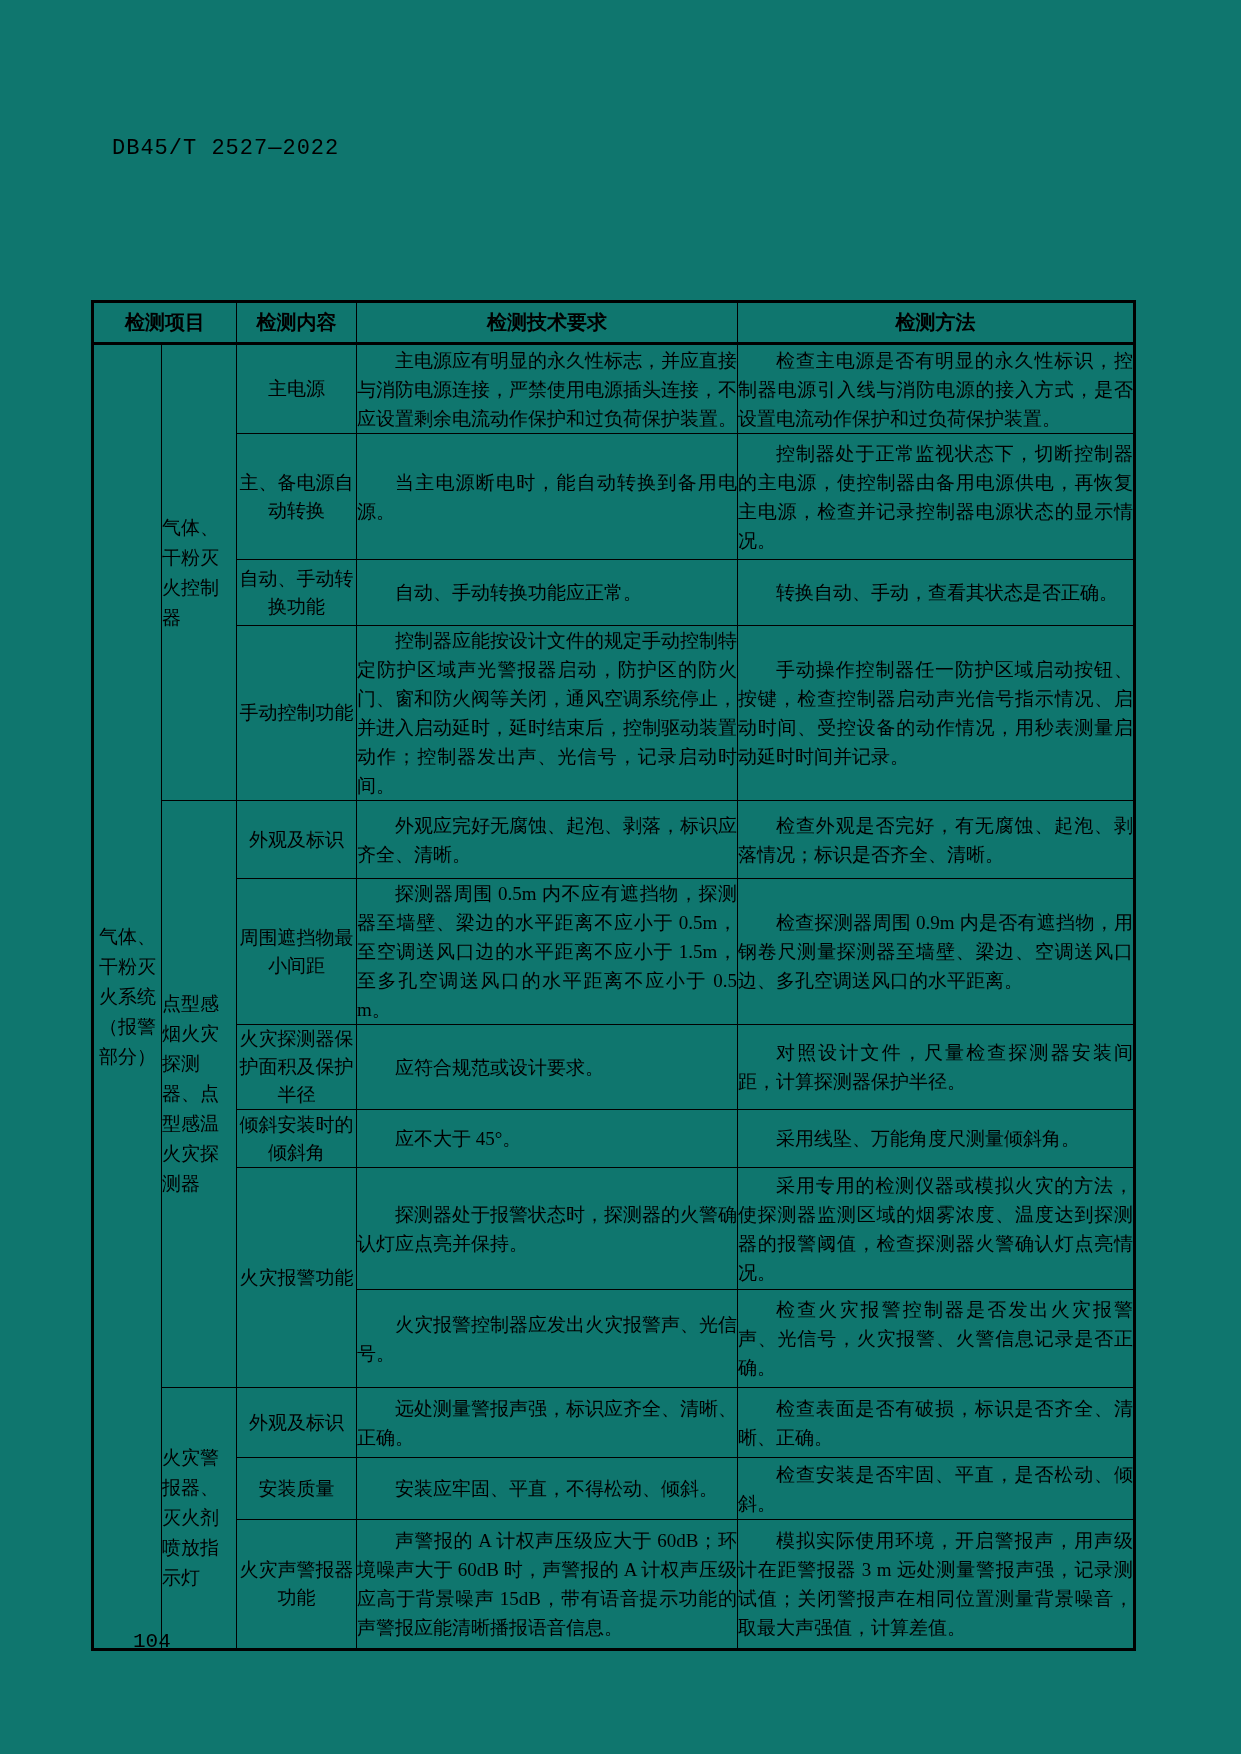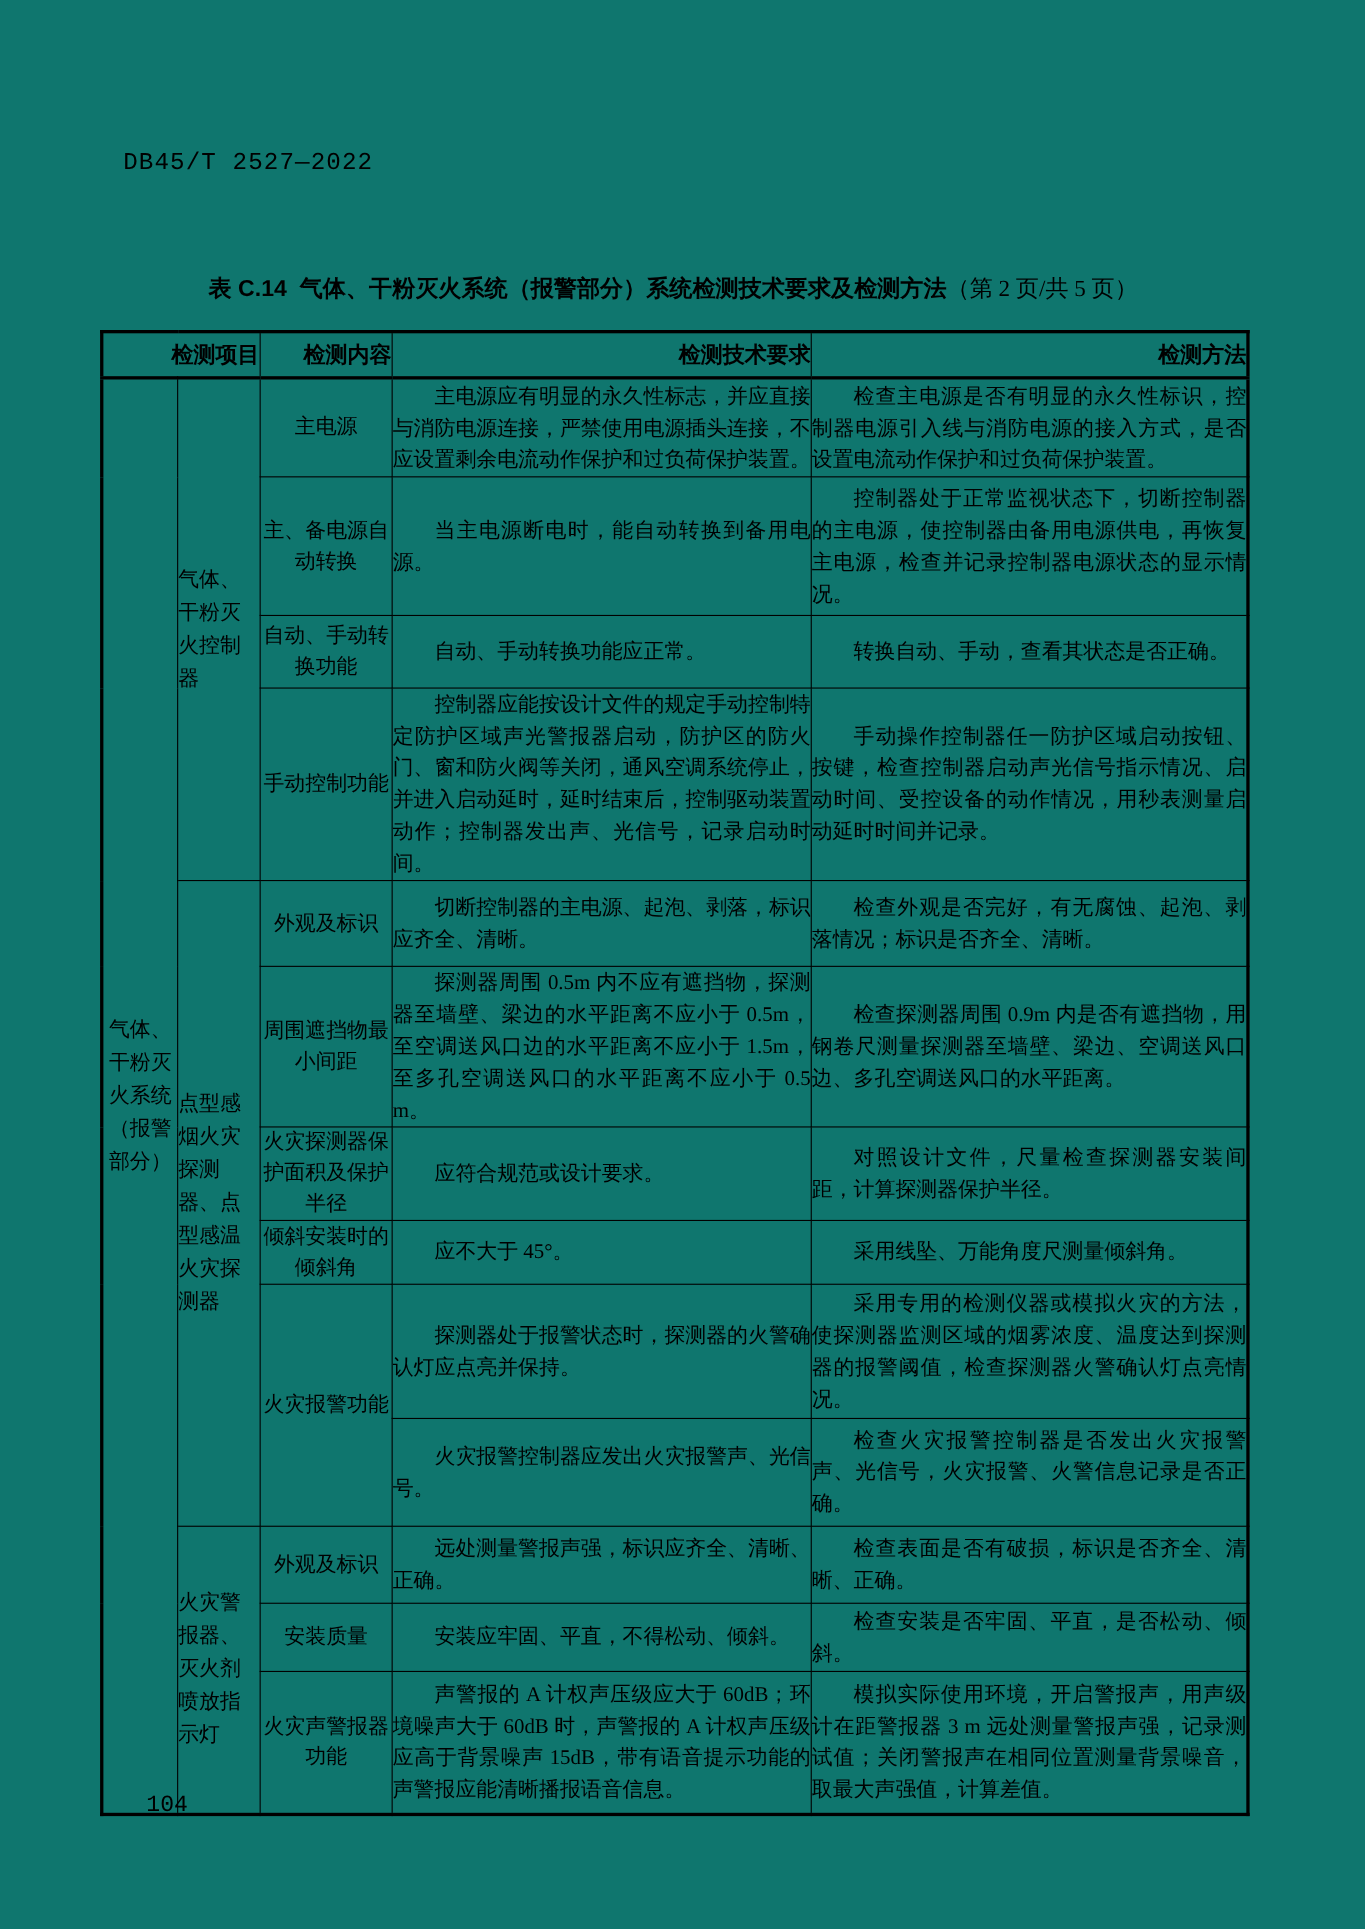--- a/index.html
+++ b/index.html
@@ -34,21 +34,21 @@
     vertical-align:middle;
     font-size:19px;
     padding:0;
     overflow:hidden;
   }
   table.spec thead th {
     border-bottom:3px solid #000;
     height:39px;
     font-family:"Liberation Sans","DejaVu Sans",sans-serif;
     font-weight:bold; font-size:20px;
-    text-align:right;
+    text-align:center;
     margin-left:33px;
   }
   td.vlabel {
     text-align:center; line-height:30px; padding:0 10px;
     text-align:justify; text-align-last:center; text-align:center;
   }
   td.glabel { text-align:left; line-height:30px; padding:0 13px; }
   td.clabel { text-align:center; line-height:28px; padding:0 2px; }
   td.para { padding:2px 5px; }
   p.cell {
@@ -61,21 +61,20 @@
     font-size:21px;
   }
 </style>
 </head>
 <body>
 
 <div class="page">
 
   <div class="doc-code">DB45/T 2527—2022</div>
 
-  <div class="table-title"><span class="t-main">表 C.14  气体、干粉灭火系统（报警部分）系统检测技术要求及检测方法</span><span class="t-pages">（第 2 页/共 5 页）</span></div>
 
   <table class="spec">
     <colgroup>
       <col style="width:69px">
         <col style="width:75px">
         <col style="width:120px">
         <col style="width:381px">
         <col style="width:397px">
     </colgroup>
     <thead>
@@ -122,21 +121,21 @@
             <p class="cell">控制器应能按设计文件的规定手动控制特定防护区域声光警报器启动，防护区的防火门、窗和防火阀等关闭，通风空调系统停止，并进入启动延时，延时结束后，控制驱动装置动作；控制器发出声、光信号，记录启动时间。</p>
           </td>
         <td class="para">
             <p class="cell">手动操作控制器任一防护区域启动按钮、按键，检查控制器启动声光信号指示情况、启动时间、受控设备的动作情况，用秒表测量启动延时时间并记录。</p>
           </td>
       </tr>
       <tr style="height:78px">
         <td class="glabel" rowspan="6">点型感烟火灾探测器、点型感温火灾探测器</td>
         <td class="clabel">外观及标识</td>
         <td class="para">
-            <p class="cell">切断控制器的主电源、起泡、剥落，标识应齐全、清晰。</p>
+            <p class="cell">外观应完好无腐蚀、起泡、剥落，标识应齐全、清晰。</p>
           </td>
         <td class="para">
             <p class="cell">检查外观是否完好，有无腐蚀、起泡、剥落情况；标识是否齐全、清晰。</p>
           </td>
       </tr>
       <tr style="height:126px">
         <td class="clabel">周围遮挡物最小间距</td>
         <td class="para">
             <p class="cell">探测器周围 0.5m 内不应有遮挡物，探测器至墙壁、梁边的水平距离不应小于 0.5m，至空调送风口边的水平距离不应小于 1.5m，至多孔空调送风口的水平距离不应小于 0.5m。</p>
           </td>

